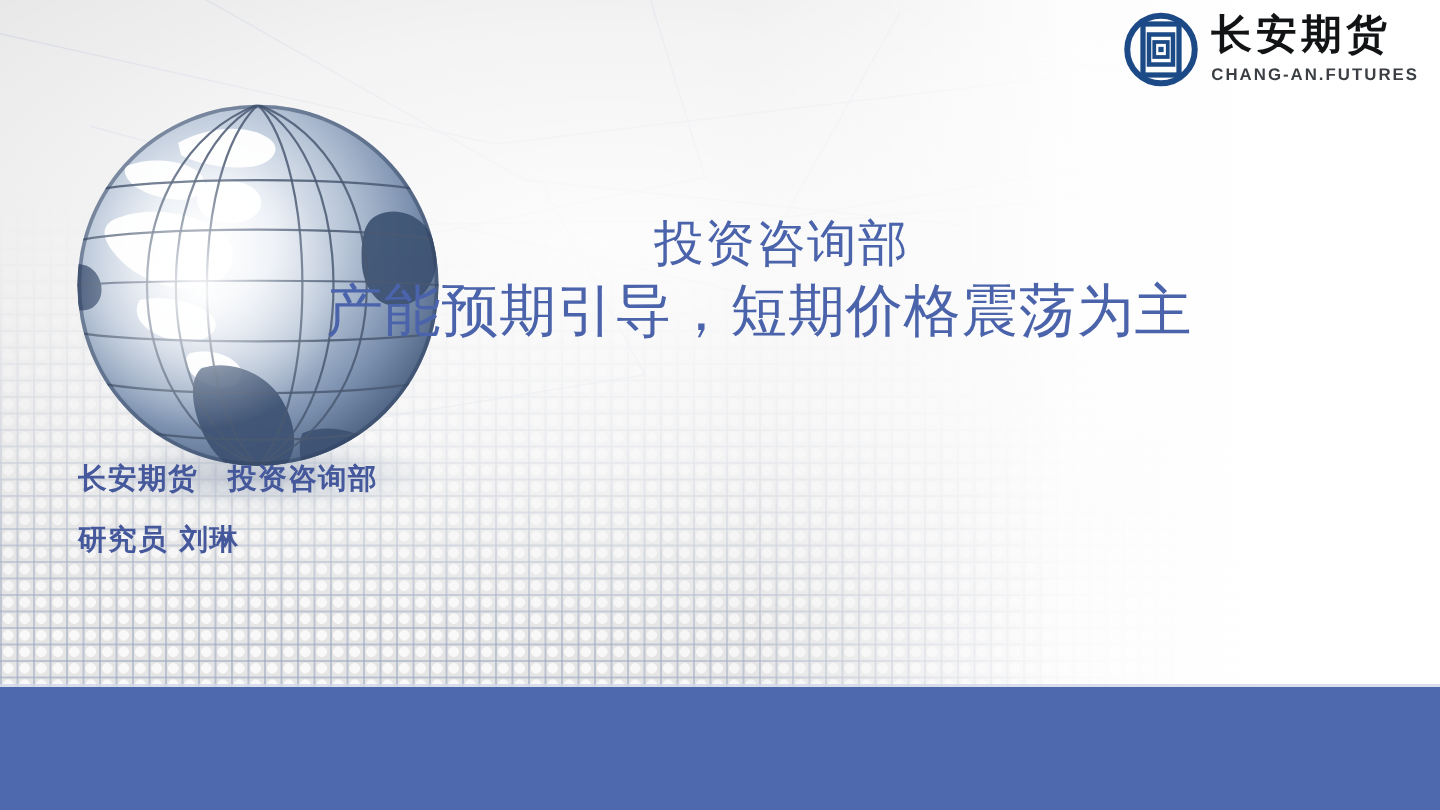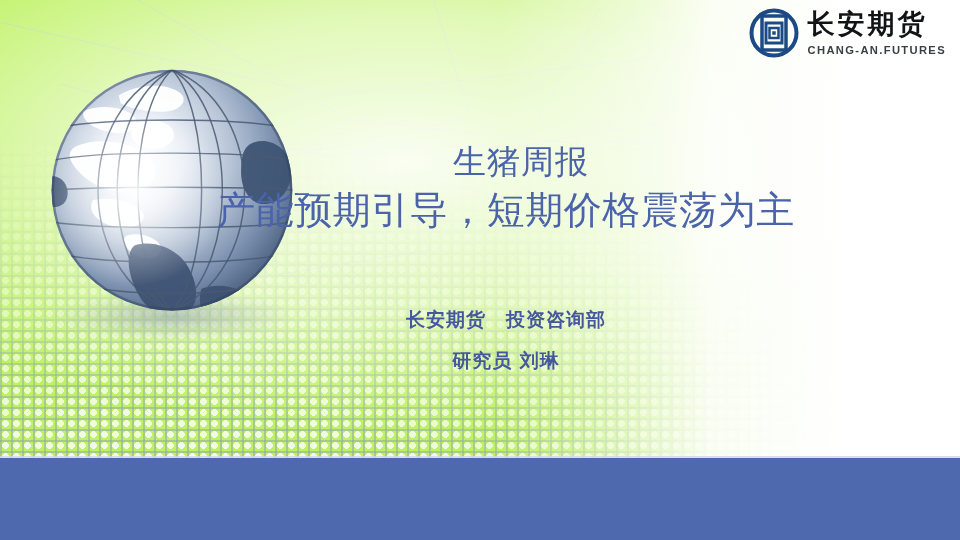--- a/index.html
+++ b/index.html
@@ -11,21 +11,21 @@
     height: 540px;
     overflow: hidden;
     font-family: "Liberation Sans", "DejaVu Sans", sans-serif;
     background: #ffffff;
   }
 
   #slide {
     position: relative;
     width: 960px;
     height: 540px;
-    background: #bef264;
+    background: #e5e5e5;
     overflow: hidden;
   }
 
   
   .bg-layer {
     position: absolute;
     inset: 0;
     pointer-events: none;
   }
 
@@ -114,36 +114,36 @@
   .title-line1 {
     font-family: "DejaVu Sans", "Liberation Sans", sans-serif;
     font-size: 33px;
     font-weight: 400;
     color: #4a63ab;
     line-height: 1.32;
     letter-spacing: 1px;
     margin-left: 82px;
   }
   .title-line2 {
-    font-family: Liberation Sans, sans-serif;
+    font-family: Liberation Mono, monospace;
     font-size: 38px;
     font-weight: 400;
     color: #4a63ab;
     line-height: 1.3;
     letter-spacing: 0.5px;
     margin-top: 2px;
     margin-left: 52px;
   }
 
   .subtitle-block {
     position: absolute;
     left: 0;
     right: 0;
     top: 310px;
-    text-align: center;
+    text-align: left;
     pointer-events: none;
     margin-left: 52px;
   }
   .subtitle-line {
     font-family: "DejaVu Sans", "Liberation Sans", sans-serif;
     font-size: 19px;
     font-weight: 700;
     color: #44589b;
     line-height: 1.0;
     letter-spacing: 1px;
@@ -272,21 +272,21 @@
       <rect x="41" y="40" width="18" height="20" fill="none" stroke="#1c4a86" stroke-width="5"></rect>
       <rect x="46.5" y="46.5" width="7" height="7" fill="#1c4a86"></rect>
     </svg>
     <div class="logo-text">
       <div class="logo-cn">长安期货</div>
       <div class="logo-en">CHANG-AN.FUTURES</div>
     </div>
   </div>
 
   <div class="title-block">
-    <div class="title-line1">生猪周报</div>
+    <div class="title-line1">投资咨询部</div>
     <div class="title-line2">产能预期引导，短期价格震荡为主</div>
   </div>
 
   <div class="subtitle-block">
     <div class="subtitle-line">长安期货　投资咨询部</div>
     <div class="subtitle-line second">研究员 刘琳</div>
   </div>
 
   <div class="bottom-band-top-edge"></div>
   <div class="bottom-band"></div>

